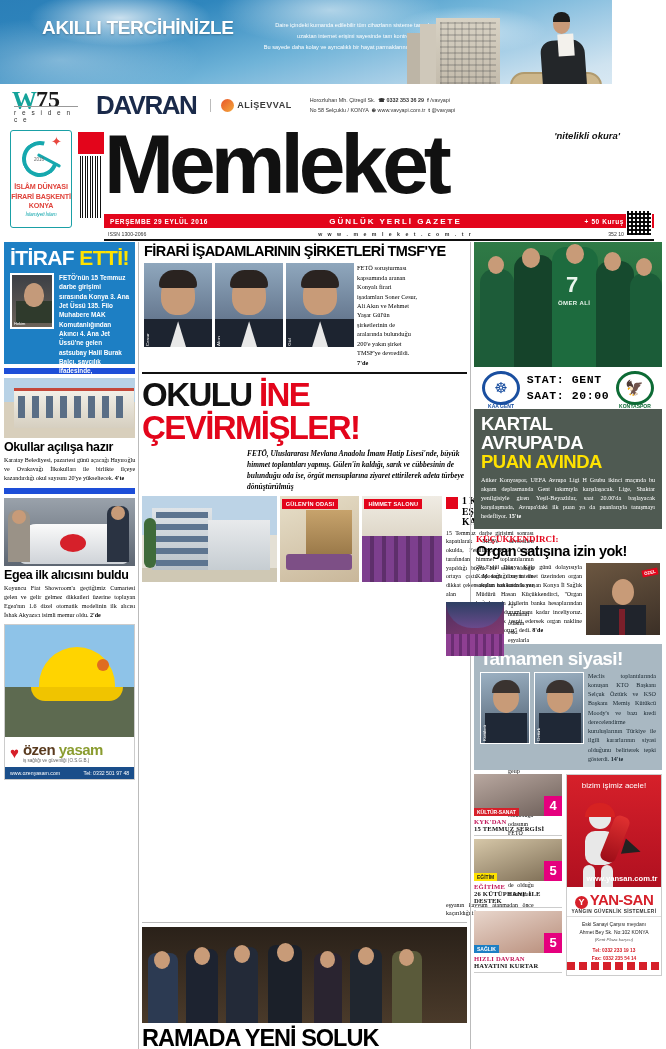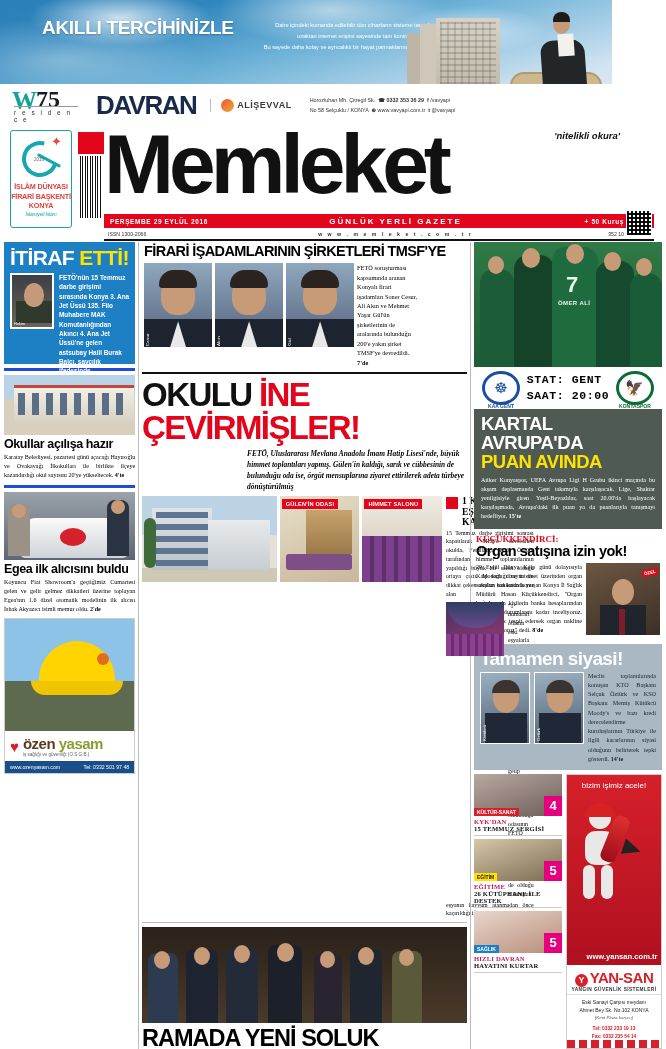--- a/index.html
+++ b/index.html
@@ -318,21 +318,21 @@
     background:#c89b78; border-radius:50%;}
   .tamamen .ph .hair{position:absolute; left:11px; top:7px; width:28px; height:13px;
     background:#3a3330; border-radius:14px 14px 0 0;}
   .tamamen .ph .bd{position:absolute; left:4px; bottom:0; width:42px; height:30px; background:#1f2836;}
   .tamamen .ph .nm{position:absolute; left:1px; bottom:2px; font-size:4.4px; color:#fff;
     writing-mode:vertical-rl; transform:rotate(180deg);}
   .tamamen p { font-size:6.1px; line-height:1.52; text-align:justify; flex:1; color:#17252e;
     font-family:"Liberation Serif", serif;}
 
   
-  .lbox { margin-top:4px; border-top:3px solid #1d4ed8; padding-top:4px;}
+  .lbox { margin-top:4px; border-top:6px solid #1d4ed8; padding-top:4px;}
   .lbox .ph { width:100%; height:60px; position:relative; overflow:hidden;
     background:linear-gradient(180deg,#b8d2e6 0 40%,#d8cfbc 40% 100%);}
   .lbox .ph .bld{position:absolute; left:10px; top:10px; width:120px; height:40px;
     background:linear-gradient(180deg,#f2efe7,#d6cfc0); border-top:3px solid #c4483a;}
   .lbox .ph .wins{position:absolute; left:14px; top:18px; width:112px; height:22px;
     background:repeating-linear-gradient(90deg,#5a6e86 0 7px,transparent 7px 14px);}
   .lbox h3 { font-size:12.5px; font-weight:bold; letter-spacing:-.4px; margin-top:3px; line-height:1.05;}
   .lbox p { font-size:6.1px; line-height:1.5; text-align:justify; margin-top:2px;
     font-family:"Liberation Serif", serif;}
   .carph { width:100%; height:68px; position:relative; overflow:hidden;
@@ -388,21 +388,21 @@
     padding:1px 3px; color:#fff; background:#d6202a;}
   .brief .ph .cat.yellow { background:#ffe200; color:#222;}
   .brief .ph .cat.blue { background:#1d7fc4; }
   .brief .ph .pg { position:absolute; right:0; bottom:0; width:18px; height:20px;
     background:#e5007e; color:#fff; font-size:13px; font-weight:bold; text-align:center;
     line-height:20px;}
   .brief h4 { font-size:6.6px; font-weight:bold; color:#c2185b; margin-top:2px;
     font-family:"Liberation Serif", serif; letter-spacing:.2px;}
   .brief h4 .blk { color:#111; display:block; font-weight:bold;}
   .yansan { width:96px; border:1px solid #ccc; position:relative; overflow:hidden;}
-  .yansan .top { height:190px; background:linear-gradient(180deg,#d6202a,#b01020);
+  .yansan .top { height:112px; background:linear-gradient(180deg,#d6202a,#b01020);
     position:relative; overflow:hidden;}
   .yansan .top .slog { position:absolute; left:0; right:0; top:6px; text-align:center;
     color:#fff; font-size:8px; }
   .yansan .fig { position:absolute; left:16px; top:32px; width:40px; height:92px;}
   .yansan .fig .head{position:absolute; left:6px; top:0; width:22px; height:22px;
     border-radius:50%; background:#e8e8e8;}
   .yansan .fig .helm{position:absolute; left:2px; top:-4px; width:30px; height:14px;
     background:#d62222; border-radius:14px 14px 0 0;}
   .yansan .fig .body{position:absolute; left:2px; top:24px; width:30px; height:34px;
     background:#e8e8e8; border-radius:10px;}

